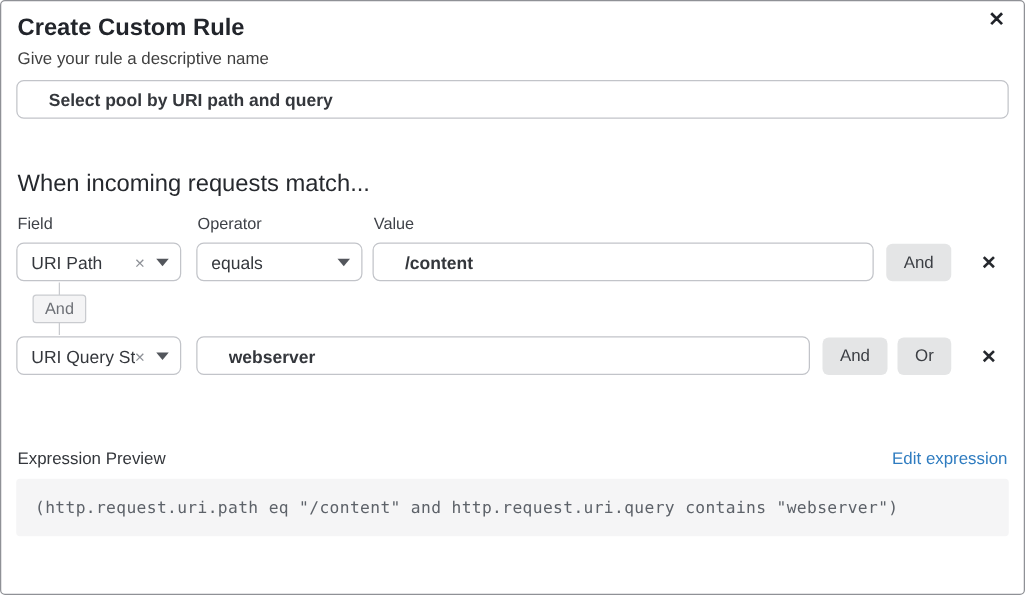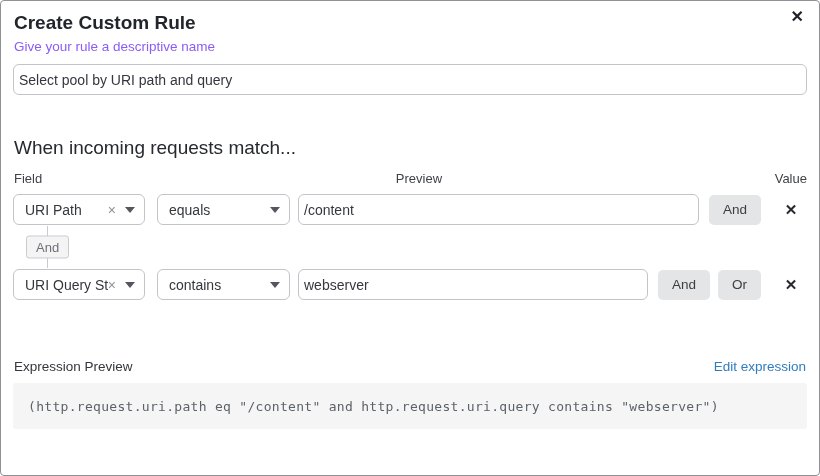--- a/index.html
+++ b/index.html
@@ -43,34 +43,35 @@
   .field-label {
     margin: 21px 0 0 1px;
     font-size: 14px;
     color: #3a3d42;
     line-height: 16px;
   }
 
   .help-text {
     margin: 6px 0 0 1px;
     font-size: 13.5px;
-    color: #8b5cf6;
+    color: #404040;
     line-height: 16px;
   }
 
   .text-input {
     height: 31px;
     border: 1px solid #c2c4c9;
     border-radius: 6px;
-    padding: 0 5px;
+    padding: 0 25px;
     font-size: 14px;
     color: #34373c;
     font-family: "Liberation Sans", sans-serif;
     background: #fff;
     outline: none;
+    font-weight: bold;
   }
 
   .rule-name-input {
     display: block;
     width: 100%;
     margin-top: 9px;
   }
 
   .match-heading {
     margin: 44px 0 0 1px;
@@ -79,21 +80,20 @@
     color: #26292e;
     line-height: 17px;
   }
 
   .col-headers {
     display: flex;
     margin: 15px 0 0 1px;
     font-size: 13px;
     color: #3f4248;
     line-height: 16px;
-    justify-content: space-between;
   }
   .col-field { width: 144px; }
   .col-operator { width: 141px; }
 
   .rule-row {
     display: flex;
     align-items: center;
     margin-top: 6px;
     height: 33px;
   }
@@ -234,21 +234,21 @@
 
   <h1 class="dialog-title">Create Custom Rule</h1>
 
   <div class="help-text">Give your rule a descriptive name</div>
   <input class="text-input rule-name-input" type="text" value="Select pool by URI path and query" style="">
 
   <div class="match-heading">When incoming requests match...</div>
 
   <div class="col-headers">
     <div class="col-field">Field</div>
-    <div class="col-operator">Preview</div>
+    <div class="col-operator">Operator</div>
     <div class="col-value">Value</div>
   </div>
 
   <div class="rule-row">
     <div class="select field-select">
       <span class="sel-label">URI Path</span>
       <span class="sel-icons">
         <span class="clear-x">×</span>
         <span class="caret"></span>
       </span>
@@ -270,26 +270,20 @@
   </div>
 
   <div class="rule-row" style="margin-top:0;">
     <div class="select field-select">
       <span class="sel-label">URI Query St...</span>
       <span class="sel-icons">
         <span class="clear-x">×</span>
         <span class="caret"></span>
       </span>
     </div>
-    <div class="select op-select">
-      <span class="sel-label">contains</span>
-      <span class="sel-icons">
-        <span class="caret"></span>
-      </span>
-    </div>
     <input class="text-input value-input" type="text" value="webserver" style="">
     <button class="gray-btn">And</button>
     <button class="gray-btn">Or</button>
     <button class="remove-btn">✕</button>
   </div>
 
   <div class="expr-head">
     <span>Expression Preview</span>
     <a class="edit-link">Edit expression</a>
   </div>

